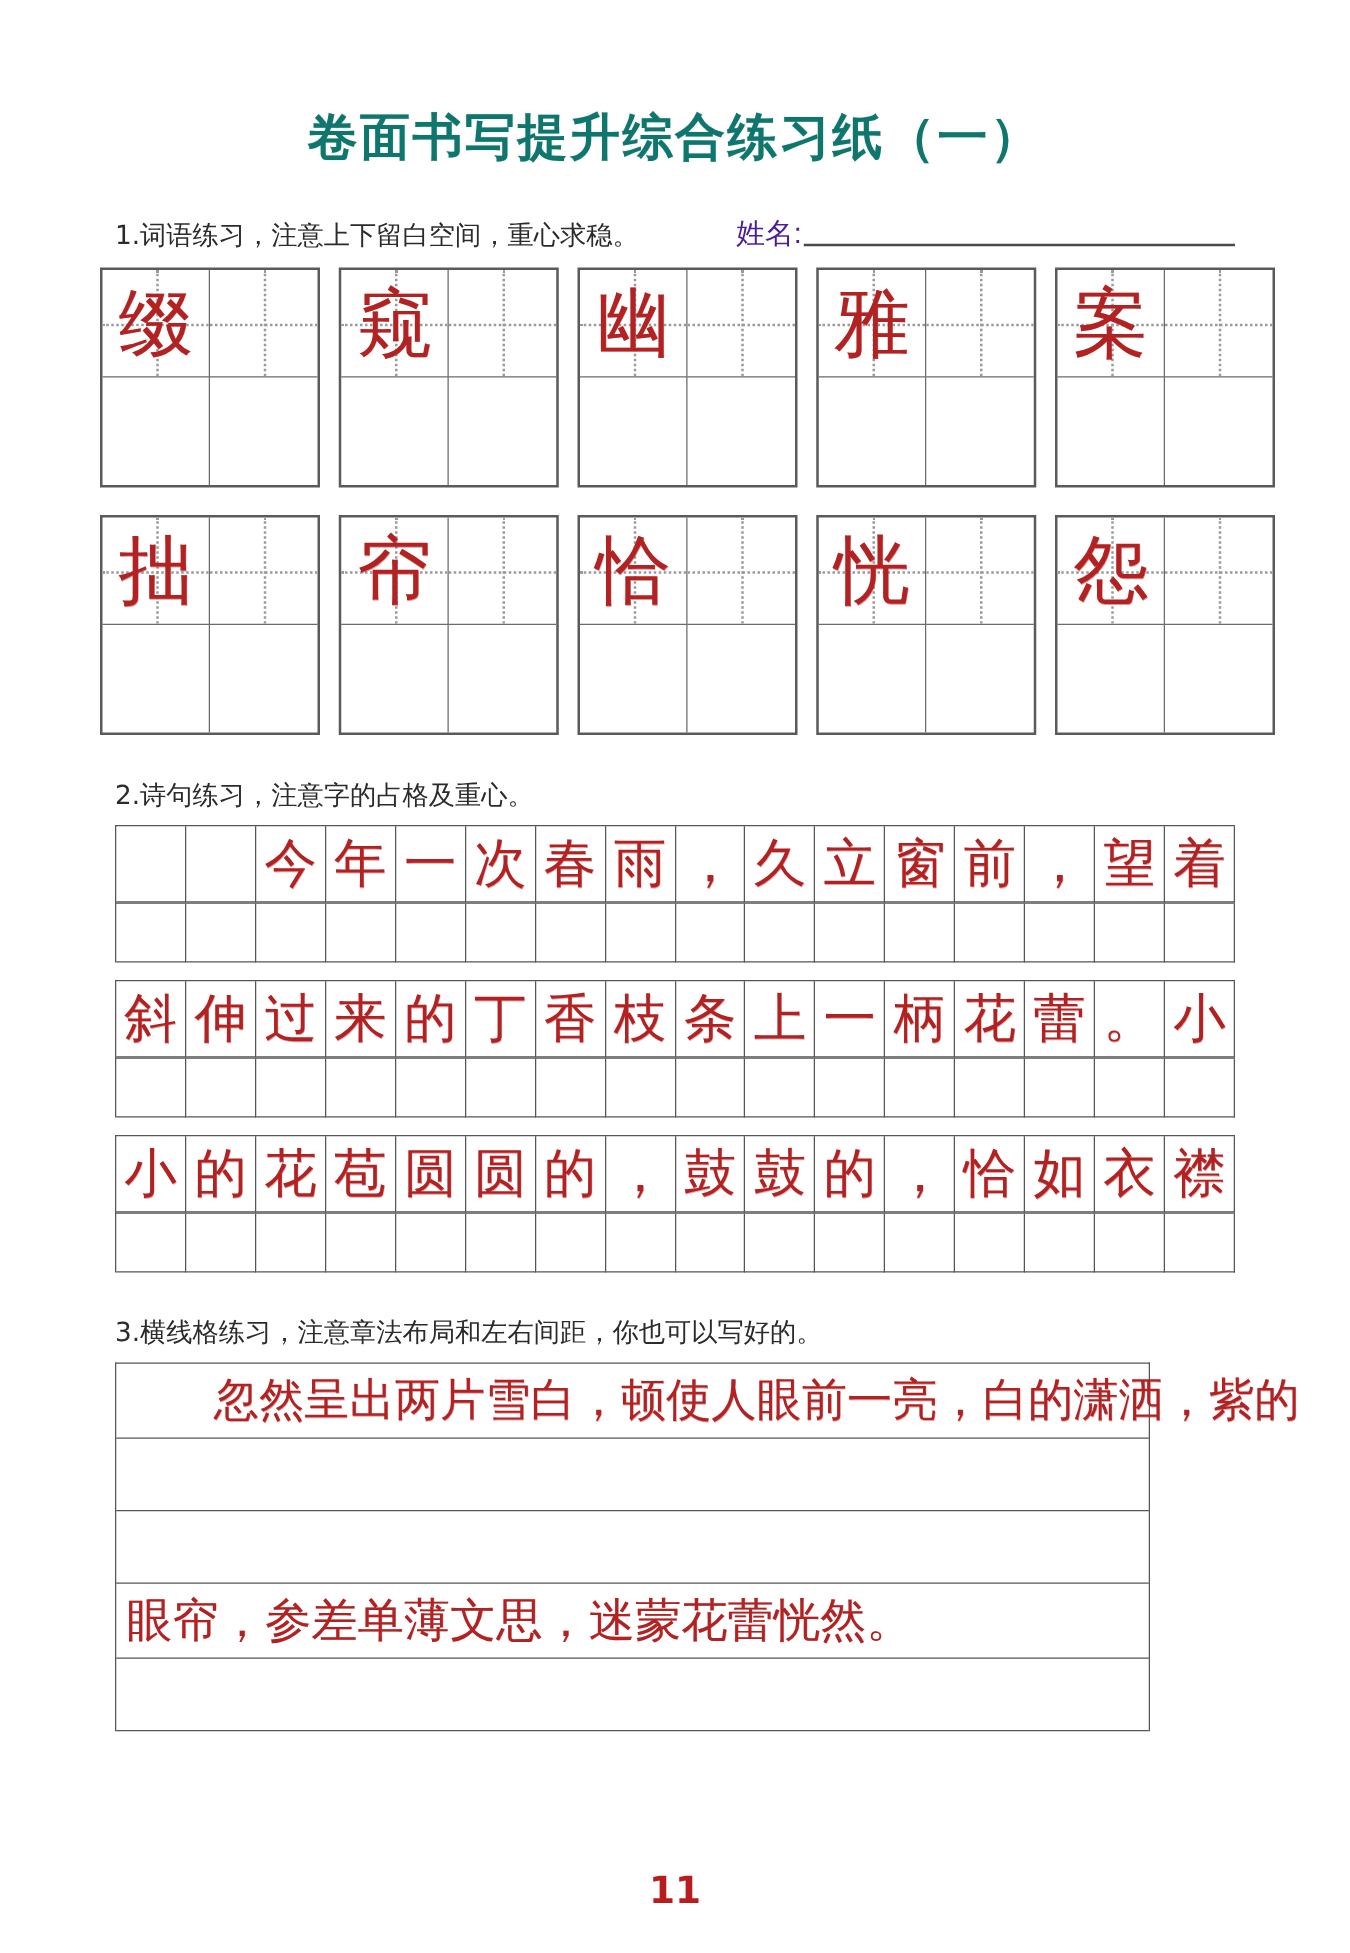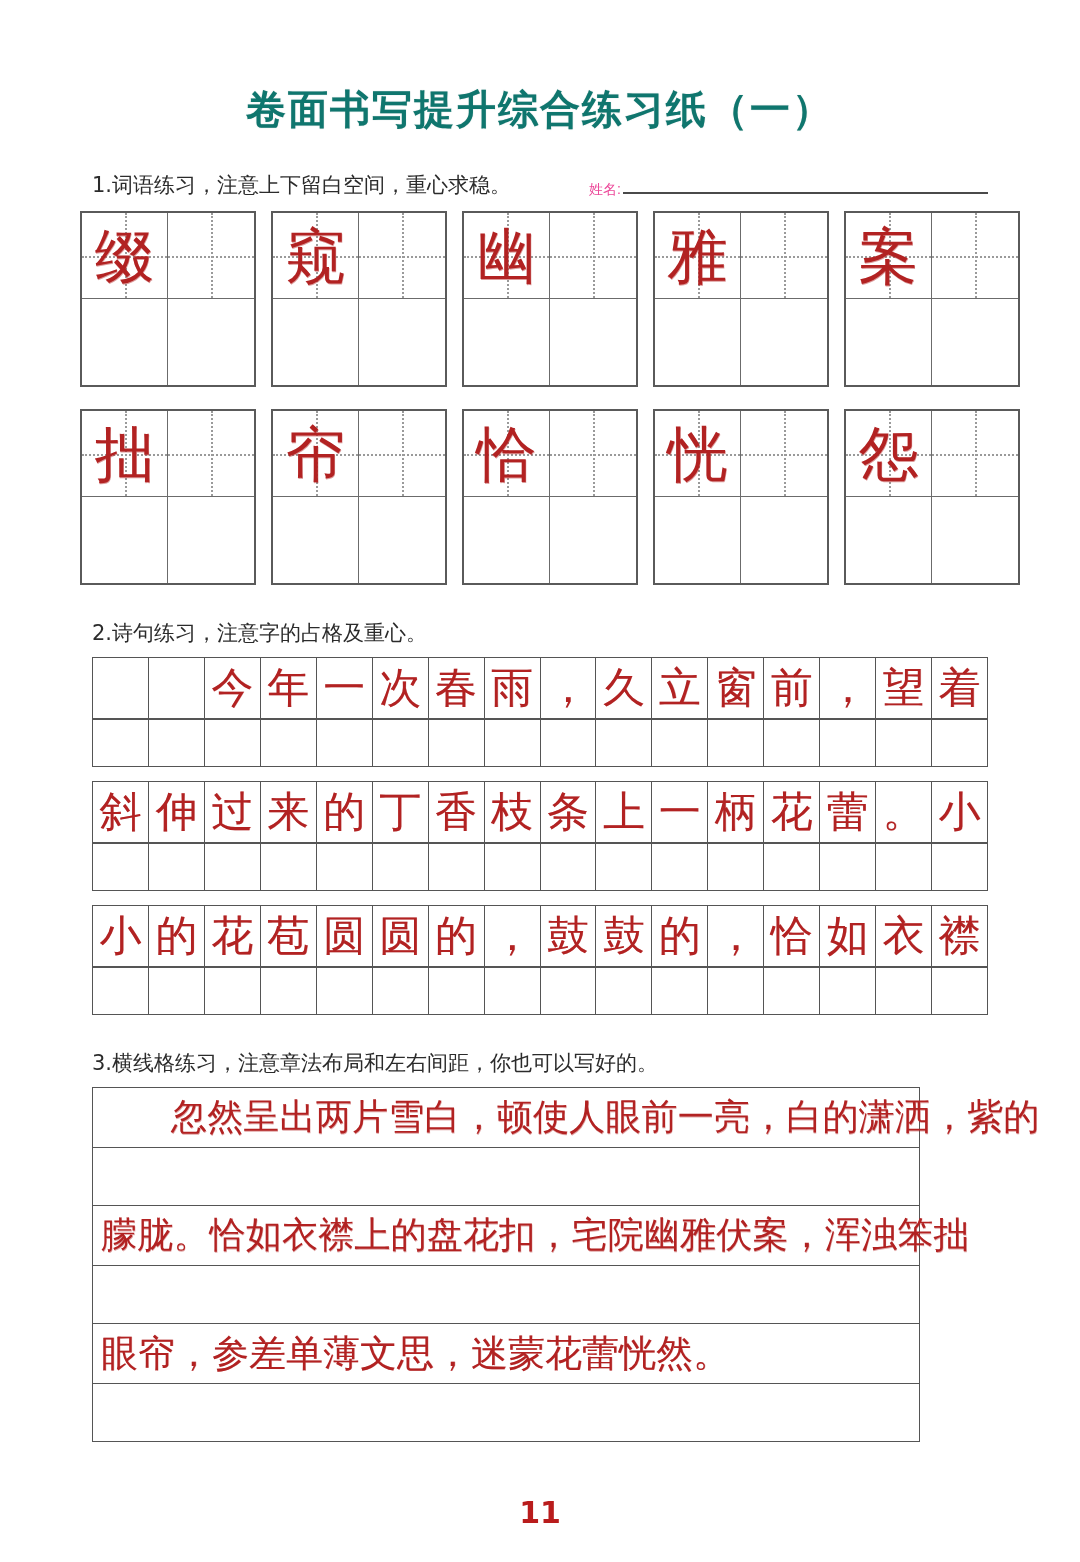--- a/index.html
+++ b/index.html
@@ -44,22 +44,22 @@
     white-space: nowrap;
     font-family: "DejaVu Sans", "Liberation Sans", sans-serif;
   }
   .name-wrap {
     display: flex;
     align-items: flex-end;
     margin-left: 78px;
     flex: 1;
   }
   .name-label {
-    font-size: 14px;
-    color: #ec4899;
+    font-size: 23px;
+    color: #4c1d95;
     white-space: nowrap;
   }
   .name-line {
     flex: 1;
     border-bottom: 2px solid #4a4a4a;
     height: 1px;
     margin-bottom: 5px;
     margin-left: 2px;
   }
 
@@ -507,23 +507,20 @@
   <div class="instr-row">
     <div class="instr">3.横线格练习，注意章法布局和左右间距，你也可以写好的。</div>
   </div>
 
   <div class="ruled-block">
     <div class="ruled-box">
       <div class="ruled-line write">
         <div class="ruled-text indent" style="font-size: 36.2px;">忽然呈出两片雪白，顿使人眼前一亮，白的潇洒，紫的</div>
       </div>
       <div class="ruled-line"></div>
-      <div class="ruled-line write">
-        <div class="ruled-text" style="font-size: 36.2px;">朦胧。恰如衣襟上的盘花扣，宅院幽雅伏案，浑浊笨拙</div>
-      </div>
       <div class="ruled-line"></div>
       <div class="ruled-line write">
         <div class="ruled-text">眼帘，参差单薄文思，迷蒙花蕾恍然。</div>
       </div>
       <div class="ruled-line"></div>
     </div>
   </div>
 
   <div class="page-number">11</div>
 </div>

